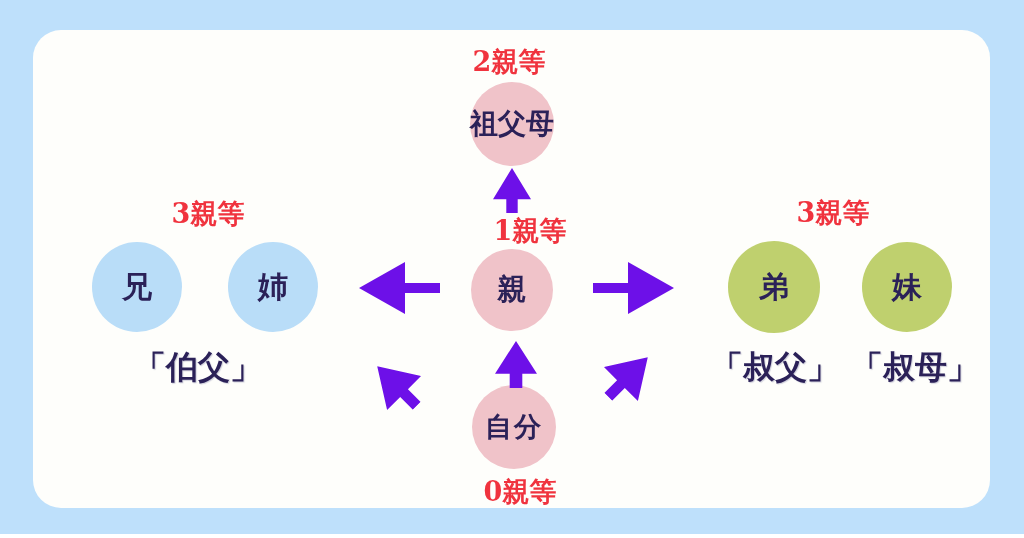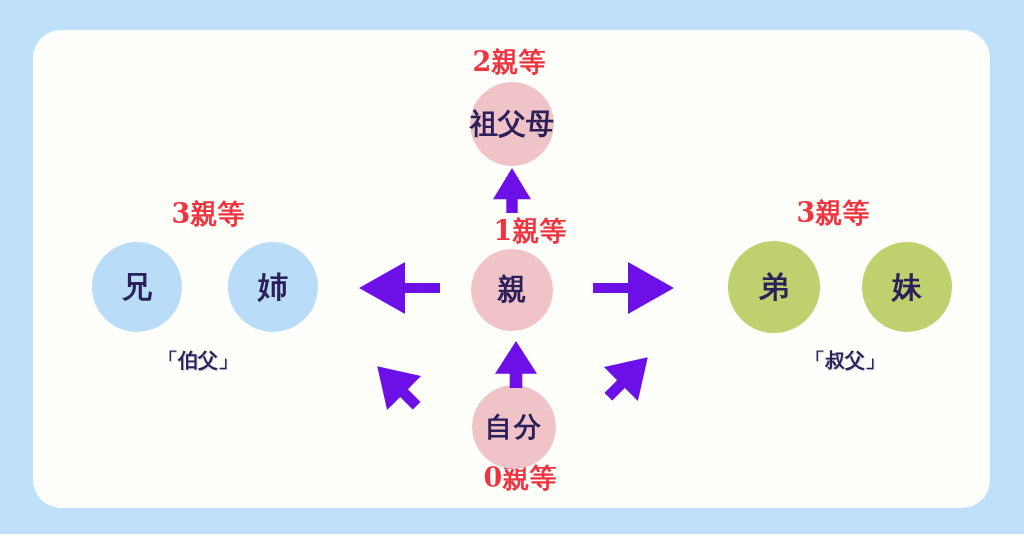--- a/index.html
+++ b/index.html
@@ -34,28 +34,28 @@
   #node-younger-brother{left:728px;top:241px;width:92px;height:92px;font-size:30px;}
   #node-younger-sister{left:862px;top:242px;width:90px;height:90px;font-size:30px;}
   .degree{
     position:absolute;
     transform:translateX(-50%);
     color:#F0333E;font-weight:bold;font-size:27px;line-height:1;
     white-space:nowrap;
   }
   #deg-top{left:509px;top:48px;}
   #deg-mid{left:519px;top:217px;margin-left:11px;}
-  #deg-bottom{left:520px;top:464px;text-align:right;}
+  #deg-bottom{left:520px;top:478px;text-align:right;}
   #deg-left{left:208px;top:200px;}
   #deg-right{left:833px;top:199px;}
   .captions{
     position:absolute;
     transform:translateX(-50%);
     display:flex;gap:12px;
-    color:#2B2158;font-weight:bold;font-size:20px;line-height:1.15;
+    color:#2B2158;font-weight:bold;font-size:32px;line-height:1.15;
     white-space:nowrap;
     text-shadow:1px 1px 1px rgba(120,120,160,0.35);
   }
   #captions-left{left:198px;top:349px;}
   #captions-right{left:845px;top:349px;justify-content:flex-end;}
   .arrow{position:absolute;}
   .arrow svg{display:block;width:100%;height:100%;}
   .arrow path{fill:#6D10E8;}
   #arrow-up-self{left:495px;top:341px;width:42px;height:47px;}
   #arrow-up-parent{left:493px;top:168px;width:38px;height:45px;}
@@ -96,20 +96,21 @@
   </div>
   <div class="node green" id="node-younger-sister">
     <span>妹</span>
   </div>
 
   <div class="captions" id="captions-left">
     <span>「伯父」</span>
   </div>
   <div class="captions" id="captions-right">
     <span>「叔父」</span>
+    <span>「叔母」</span>
   </div>
 
   <div class="arrow" id="arrow-up-parent">
     <svg viewBox="0 0 40 46" preserveAspectRatio="none" aria-hidden="true">
       <path d="M20 0 L40 32 L26 32 L26 46 L14 46 L14 32 L0 32 Z"></path>
     </svg>
   </div>
   <div class="arrow" id="arrow-up-self">
     <svg viewBox="0 0 40 46" preserveAspectRatio="none" aria-hidden="true">
       <path d="M20 0 L40 32 L26 32 L26 46 L14 46 L14 32 L0 32 Z"></path>

